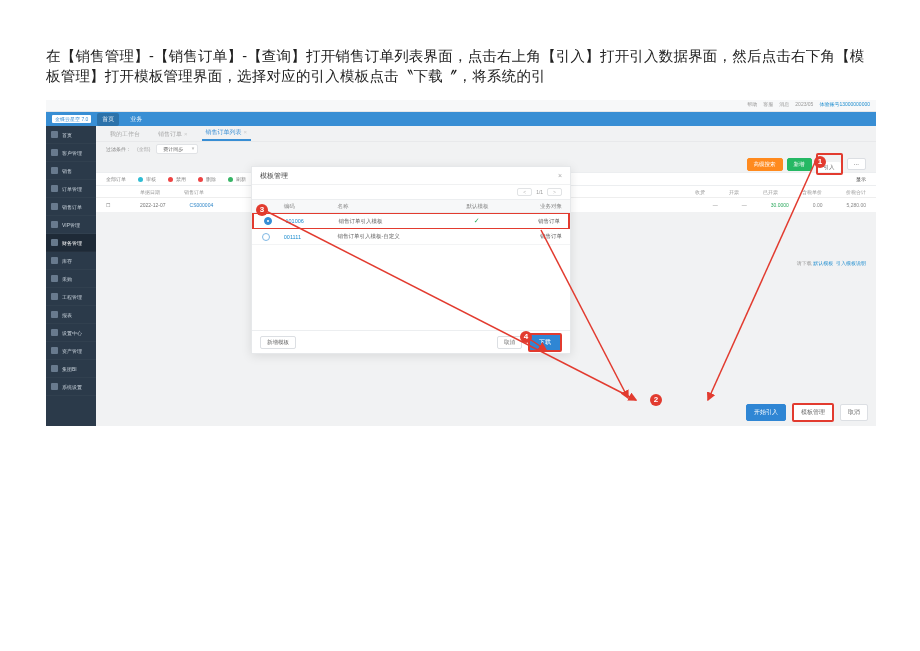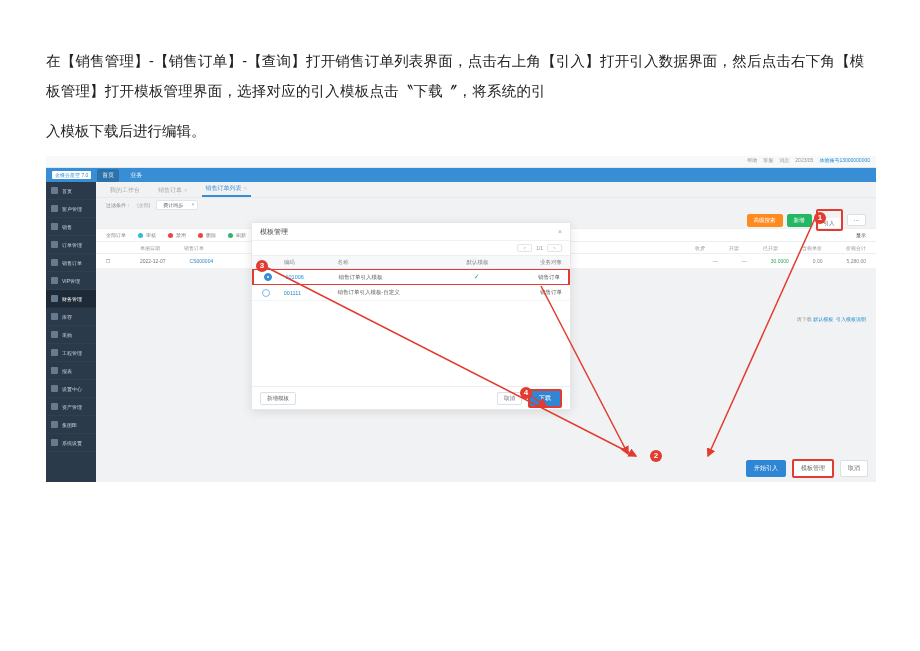--- a/index.html
+++ b/index.html
@@ -1,17 +1,17 @@
 <!DOCTYPE html>
 <html><head>
 <meta charset="utf-8">
 <style>
   html, body { margin:0; padding:0; background:#fff; font-family:"Microsoft YaHei","PingFang SC",Arial,sans-serif; color:#222; }
   .page { width:920px; height:651px; position:relative; box-sizing:border-box; padding:46px 46px 0 46px; }
-  .para1 { font-size:14.5px; line-height:30px; letter-spacing:0.2px; }
+  .para1 { font-size:14.5px; line-height:20px; letter-spacing:0.2px; }
   .para2 { font-size:14.5px; line-height:22px; margin-top:14px; }
   .section-heading { font-size:15px; margin-top:60px; }
 
   
   .shot { margin-top:14px; width:830px; height:326px; position:relative; background:#f1f2f3; overflow:hidden; border:0; }
   .shot * { box-sizing:border-box; }
 
   .topbar { position:absolute; left:0; right:0; top:0; height:12px; background:#f7f8f9; border-bottom:1px solid #e5e6e8; }
   .top-right { position:absolute; right:6px; top:1px; font-size:5px; color:#999; display:flex; gap:6px; }
   .top-right a { color:#1e8dcf; text-decoration:none; }
@@ -89,21 +89,20 @@
   .callout { position:absolute; width:12px; height:12px; border-radius:50%; background:#e23b2f; color:#fff; font-size:8px; line-height:12px; text-align:center; font-weight:bold; }
 
   .arrow { position:absolute; pointer-events:none; }
 </style>
 </head>
 <body>
 
 <div class="page">
 
   <div class="para1">在【销售管理】-【销售订单】-【查询】打开销售订单列表界面，点击右上角【引入】打开引入数据界面，然后点击右下角【模板管理】打开模板管理界面，选择对应的引入模板点击〝下载〞，将系统的引</div>
-  <div class="para2">入模板下载后进行编辑。</div>
 
   <div class="shot">
 
     <div class="topbar">
       <div class="top-right">
         <span>帮助</span>
         <span>客服</span>
         <span>消息</span>
         <span>2023/05</span>
         <a>体验账号13000000000</a>

